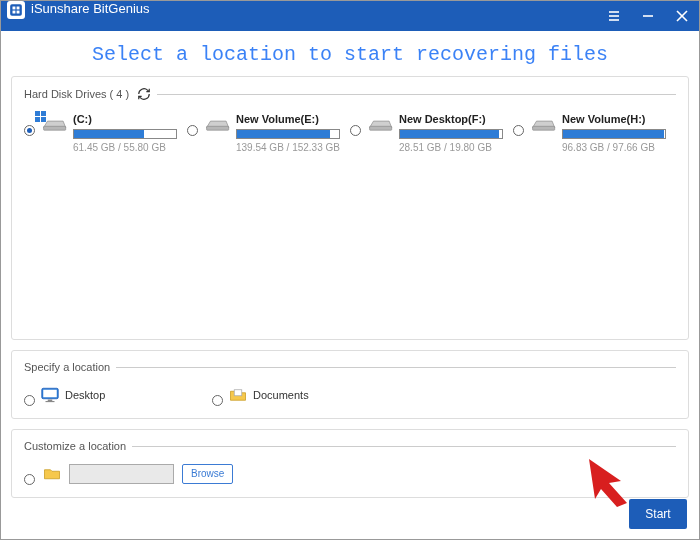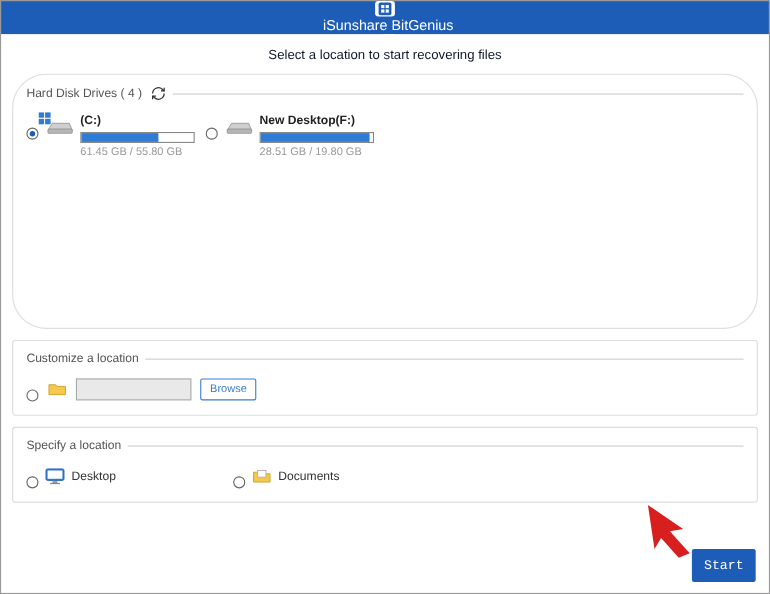--- a/index.html
+++ b/index.html
@@ -1,50 +1,50 @@
 <!DOCTYPE html>
 <html><head>
 <meta charset="utf-8">
 <style>
   * { box-sizing: border-box; margin: 0; padding: 0; }
   html, body { width: 700px; height: 540px; font-family: "Segoe UI", Arial, sans-serif; background: #fff; overflow: hidden; }
   .window { width: 700px; height: 540px; border: 1px solid #999; display: flex; flex-direction: column; background: #fff; }
-  .titlebar { height: 30px; background: #1d5db8; color: #fff; display: flex; align-items: center; padding: 0 0 0 6px; font-size: 13px; flex-direction: column; }
+  .titlebar { height: 30px; background: #1d5db8; color: #fff; display: flex; padding: 0 0 0 6px; font-size: 13px; }
   .titlebar .appicon { width: 18px; height: 18px; background: #fff; border-radius: 3px; margin-right: 6px; display: flex; align-items: center; justify-content: center; }
   .titlebar .appicon svg { width: 14px; height: 14px; }
   .titlebar .title { flex: 0 0 auto; font-weight: 500; }
   .titlebar .spacer { flex: 1; }
   .titlebar .ctrl { width: 34px; height: 30px; display: flex; align-items: center; justify-content: center; color: #fff; }
   .titlebar .ctrl svg { width: 12px; height: 12px; stroke: #fff; stroke-width: 1.6; fill: none; }
   .body { flex: 1; padding: 6px 10px 10px 10px; display: flex; flex-direction: column; position: relative; }
-  .heading { text-align: center; font-size: 12px; color: #0f172a; margin: 6px 0 10px 0; font-weight: 400; }
+  .heading { text-align: center; font-size: 20px; color: #3b82f6; margin: 6px 0 10px 0; font-weight: 400; font-family: Liberation Mono, monospace; }
   .panel { border: 1px solid #ddd; border-radius: 3px; padding: 10px 12px 12px 12px; margin-bottom: 10px; background: #fff; }
   .section-row { display: flex; align-items: center; margin-bottom: 8px; }
   .section-label { font-size: 11px; color: #555; white-space: nowrap; margin-right: 6px; }
   .section-line { flex: 1; height: 1px; background: #ccc; }
   .refresh { width: 14px; height: 14px; margin: 0 6px 0 2px; }
   .drives { display: flex; gap: 0; padding-top: 4px; }
   .drive { width: 25%; display: flex; align-items: flex-start; gap: 6px; }
   .radio { width: 11px; height: 11px; border: 1px solid #666; border-radius: 50%; margin-top: 12px; flex: 0 0 auto; position: relative; background: #fff; }
   .radio.selected::after { content: ""; position: absolute; inset: 2px; background: #1d5db8; border-radius: 50%; }
   .drive-main { display: flex; flex-direction: column; flex: 1; padding-right: 10px; }
   .drive-name { font-size: 11px; font-weight: 600; color: #222; margin-bottom: 2px; }
   .bar { position: relative; width: 100%; height: 10px; border: 1px solid #888; background: #fff; margin: 2px 0 3px 0; }
   .bar .fill { position: absolute; top: 0; left: 0; bottom: 0; background: #2e7cd6; }
   .drive-sub { font-size: 10px; color: #999; }
   .hdd-icon { width: 26px; height: 16px; flex: 0 0 auto; }
-  .panel.hdd { height: 232px; border-radius: 31px; }
+  .panel.hdd { height: 264px; }
   .loc-row { display: flex; align-items: center; gap: 8px; padding-top: 2px; }
   .loc-item { display: flex; align-items: center; gap: 6px; width: 180px; }
   .loc-icon { width: 18px; height: 16px; }
   .loc-label { font-size: 11px; color: #333; }
   .cust-row { display: flex; align-items: center; gap: 8px; padding-top: 2px; }
   .path-input { width: 105px; height: 20px; border: 1px solid #aaa; background: #e9e9e9; }
   .browse { height: 20px; padding: 0 8px; border: 1px solid #3b7bd4; background: #fff; color: #3b7bd4; font-size: 10px; border-radius: 2px; display: flex; align-items: center; }
-  .start { position: absolute; right: 12px; bottom: 10px; width: 58px; height: 30px; background: #1d5db8; color: #fff; font-size: 12px; display: flex; align-items: center; justify-content: center; border-radius: 2px; font-family: Liberation Mono, monospace; }
+  .start { position: absolute; right: 12px; bottom: 10px; width: 58px; height: 30px; background: #1d5db8; color: #fff; font-size: 12px; display: flex; align-items: center; justify-content: center; border-radius: 2px; }
   .arrow { position: absolute; right: 58px; bottom: 28px; width: 60px; height: 60px; pointer-events: none; }
   .folder-icon { width: 18px; height: 15px; }
 </style>
 </head>
 <body>
 
 <div class="window">
   <div class="titlebar">
     <div class="appicon">
       <svg viewBox="0 0 24 24">
@@ -109,82 +109,110 @@
           </div>
           <div class="drive-main">
             <div class="drive-name">(C:)</div>
             <div class="bar">
                 <div class="fill" style="width: 68.3461%;"></div>
               </div>
             <div class="drive-sub">61.45 GB / 55.80 GB</div>
           </div>
         </div>
 
-
         <div class="drive">
           <div class="radio"></div>
           <svg class="hdd-icon" style="margin-top:4px" viewBox="0 0 40 24">
               <path d="M4 16 L10 6 H34 L38 16 Z" fill="#cfcfcf" stroke="#888"></path>
               <rect x="4" y="14" width="34" height="6" rx="1" fill="#b7b7b7" stroke="#888"></rect>
             </svg>
           <div class="drive-main">
+            <div class="drive-name">New Volume(E:)</div>
+            <div class="bar">
+                <div class="fill" style="width: 91.6038%;"></div>
+              </div>
+            <div class="drive-sub">139.54 GB / 152.33 GB</div>
+          </div>
+        </div>
+
+        <div class="drive">
+          <div class="radio"></div>
+          <svg class="hdd-icon" style="margin-top:4px" viewBox="0 0 40 24">
+              <path d="M4 16 L10 6 H34 L38 16 Z" fill="#cfcfcf" stroke="#888"></path>
+              <rect x="4" y="14" width="34" height="6" rx="1" fill="#b7b7b7" stroke="#888"></rect>
+            </svg>
+          <div class="drive-main">
             <div class="drive-name">New Desktop(F:)</div>
             <div class="bar">
                 <div class="fill" style="width: 97.3038%;"></div>
               </div>
             <div class="drive-sub">28.51 GB / 19.80 GB</div>
           </div>
         </div>
 
-
+        <div class="drive">
+          <div class="radio"></div>
+          <svg class="hdd-icon" style="margin-top:4px" viewBox="0 0 40 24">
+              <path d="M4 16 L10 6 H34 L38 16 Z" fill="#cfcfcf" stroke="#888"></path>
+              <rect x="4" y="14" width="34" height="6" rx="1" fill="#b7b7b7" stroke="#888"></rect>
+            </svg>
+          <div class="drive-main">
+            <div class="drive-name">New Volume(H:)</div>
+            <div class="bar">
+                <div class="fill" style="width: 99.1501%;"></div>
+              </div>
+            <div class="drive-sub">96.83 GB / 97.66 GB</div>
+          </div>
+        </div>
+
+      </div>
+    </div>
+
+    <div class="panel">
+      <div class="section-row">
+        <span class="section-label">Specify a location</span>
+        <div class="section-line"></div>
+      </div>
+      <div class="loc-row">
+        <div class="loc-item">
+          <div class="radio"></div>
+          <svg class="loc-icon" viewBox="0 0 24 20">
+              <rect x="1" y="1" width="22" height="14" rx="2" fill="#2e7cd6" stroke="#1d5db8"></rect>
+              <rect x="3" y="3" width="18" height="10" fill="#fff"></rect>
+              <rect x="9" y="16" width="6" height="2" fill="#888"></rect>
+              <rect x="6" y="18" width="12" height="1.5" fill="#888"></rect>
+            </svg>
+          <span class="loc-label">Desktop</span>
+        </div>
+        <div class="loc-item">
+          <div class="radio"></div>
+          <svg class="loc-icon" viewBox="0 0 24 20">
+              <path d="M2 5 V17 H22 V7 H12 L10 5 Z" fill="#f6c84c" stroke="#c79a1f"></path>
+              <rect x="7" y="3" width="10" height="8" fill="#fff" stroke="#aaa"></rect>
+            </svg>
+          <span class="loc-label">Documents</span>
+        </div>
       </div>
     </div>
 
     <div class="panel">
       <div class="section-row">
         <span class="section-label">Customize a location</span>
         <div class="section-line"></div>
       </div>
       <div class="cust-row">
         <div class="radio"></div>
         <svg class="folder-icon" viewBox="0 0 24 20">
             <path d="M2 5 V17 H22 V7 H12 L10 5 Z" fill="#f6c84c" stroke="#c79a1f"></path>
           </svg>
         <div class="path-input"></div>
         <div class="browse">Browse</div>
       </div>
     </div>
 
-    <div class="panel">
-      <div class="section-row">
-        <span class="section-label">Specify a location</span>
-        <div class="section-line"></div>
-      </div>
-      <div class="loc-row">
-        <div class="loc-item">
-          <div class="radio"></div>
-          <svg class="loc-icon" viewBox="0 0 24 20">
-              <rect x="1" y="1" width="22" height="14" rx="2" fill="#2e7cd6" stroke="#1d5db8"></rect>
-              <rect x="3" y="3" width="18" height="10" fill="#fff"></rect>
-              <rect x="9" y="16" width="6" height="2" fill="#888"></rect>
-              <rect x="6" y="18" width="12" height="1.5" fill="#888"></rect>
-            </svg>
-          <span class="loc-label">Desktop</span>
-        </div>
-        <div class="loc-item">
-          <div class="radio"></div>
-          <svg class="loc-icon" viewBox="0 0 24 20">
-              <path d="M2 5 V17 H22 V7 H12 L10 5 Z" fill="#f6c84c" stroke="#c79a1f"></path>
-              <rect x="7" y="3" width="10" height="8" fill="#fff" stroke="#aaa"></rect>
-            </svg>
-          <span class="loc-label">Documents</span>
-        </div>
-      </div>
-    </div>
-
     <svg class="arrow" viewBox="0 0 60 60">
       <defs></defs>
       <polygon points="8,8 40,30 28,32 46,52 36,56 20,38 14,48" fill="#d81f1f"></polygon>
     </svg>
 
     <div class="start">Start</div>
   </div>
 </div>
 
 </body></html>

